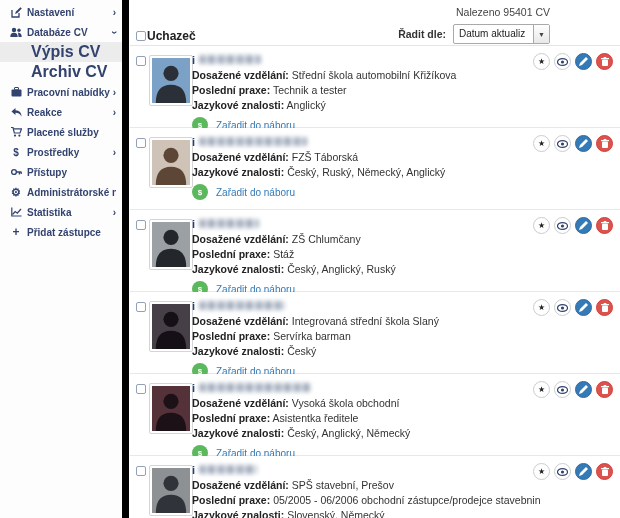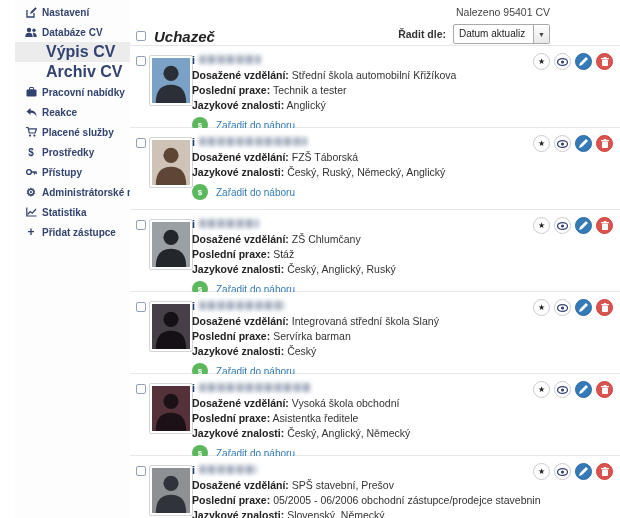--- a/index.html
+++ b/index.html
@@ -4,22 +4,22 @@
 <style>
   * { margin:0; padding:0; box-sizing:border-box; }
   html,body { width:620px; height:518px; }
   body {
     font-family:"Liberation Sans", sans-serif;
     font-size:11px; color:#333; background:#fff;
     width:620px; height:518px; overflow:hidden; position:relative;
   }
   
   .sidebar {
-    position:absolute; left:15px; top:0; width:129px; height:518px;
-    background:#fdfdfd; border-right:1px solid #000000; padding-top:2px;
+    position:absolute; left:0; top:0; width:129px; height:518px;
+    background:#fdfdfd; border-right:7px solid #000000; padding-top:2px;
   }
   .side-item {
     display:flex; align-items:center; height:20px; padding:0 6px 0 9px;
     color:#32436f; font-weight:bold; font-size:10px; cursor:pointer; white-space:nowrap;
   }
   .side-item .s-icon { width:14px; display:inline-flex; justify-content:center; margin-right:4px; flex:0 0 14px; color:#32436f; }
   .side-item .s-label { flex:1 1 auto; overflow:hidden; }
   .side-item .chev { color:#32436f; font-size:10px; margin-left:2px; }
   .chev.down { display:inline-block; transform:rotate(90deg); }
   .side-item.sub { padding-left:31px; font-size:16px; }
@@ -33,21 +33,21 @@
   .select {
     display:flex; align-items:stretch; border:1px solid #a9a9a9; background:#fff;
     height:20px; width:97px; cursor:pointer; border-radius:2px;
   }
   .select .sel-text { flex:1; padding:3px 4px 0 5px; font-size:10px; color:#222; overflow:hidden; white-space:nowrap; }
   .select .sel-arrow {
     width:16px; border-left:1px solid #a9a9a9; background:linear-gradient(#fefefe,#e8e8e8);
     display:flex; align-items:center; justify-content:center; font-size:7px; color:#444;
   }
   .list-header { position:absolute; top:28px; left:0; display:flex; align-items:center; height:16px; }
-  .list-header .hdr-label { font-weight:bold; margin-left:8px; font-size:15px; color:#222;font-style:italic; }
+  .list-header .hdr-label { font-weight:bold; margin-left:1px; font-size:12px; color:#222; }
   .hdr-rule { position:absolute; top:45px; left:0; width:490px; border-top:1px solid #e5e5e5; }
   .rows { position:absolute; top:46px; left:0; width:490px; }
   
   .crow { position:relative; width:490px; height:82px; border-bottom:1px solid #e8e8e8; background:#fff; }
   .cbx {
     width:10px; height:10px; border:1px solid #93a1b8; border-radius:2px; background:#fff;
     display:inline-block; cursor:pointer;
   }
   .crow .cbx { position:absolute; left:6px; top:10px; }
   .list-header .cbx { margin-left:6px; }

